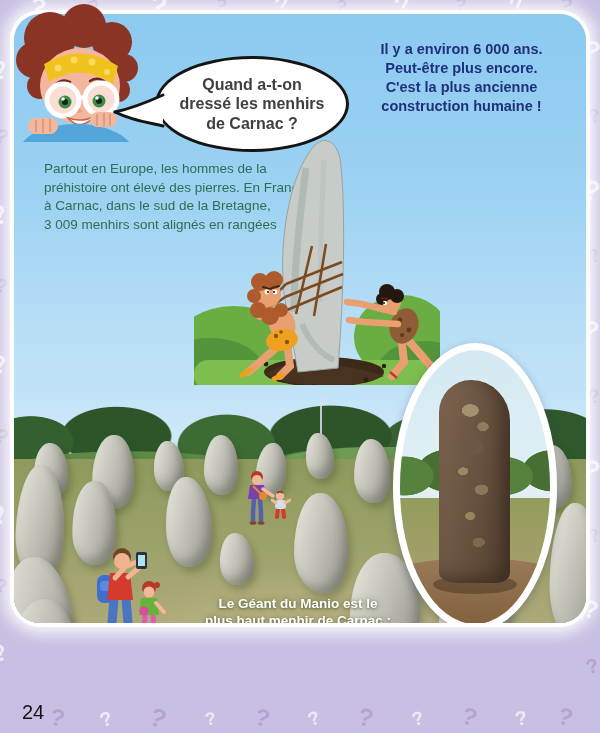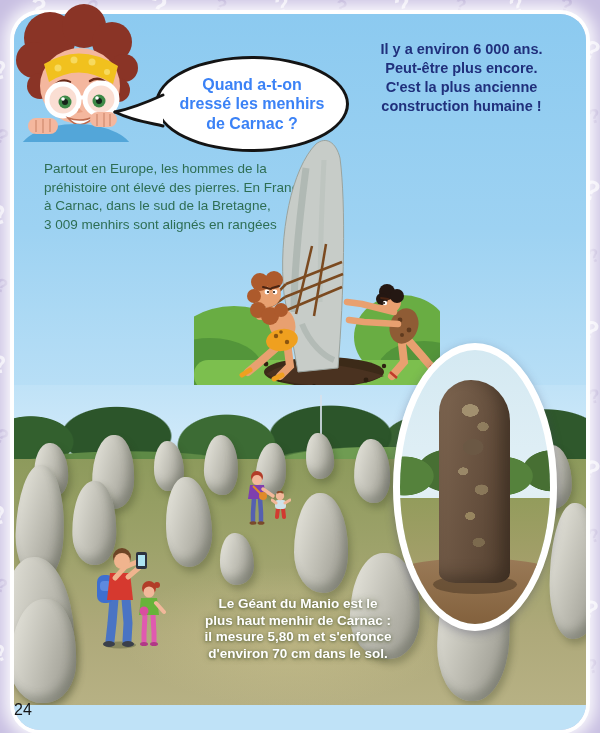--- a/index.html
+++ b/index.html
@@ -5,21 +5,21 @@
   html,body{margin:0;padding:0;}
   body{
     width:600px;height:733px;position:relative;overflow:hidden;
     background:#c8bfe2;
     font-family:"Liberation Sans", sans-serif;
   }
   .pre{white-space:pre-line;}
   .qmark{position:absolute;font-weight:bold;z-index:1;user-select:none;}
   
   .content{
-    position:absolute;left:14px;top:14px;width:572px;height:716px;
+    position:absolute;left:14px;top:14px;width:572px;height:609px;
     border-radius:26px;overflow:hidden;z-index:2;
     background:linear-gradient(180deg,#8ccaf0 0%,#9dd2f2 30%,#bfe2f7 58%);
     box-shadow:0 0 0 4px rgba(255,255,255,.95), 0 0 16px 10px rgba(255,255,255,.9);
   }
   .intro{
     position:absolute;left:330px;top:26px;width:235px;text-align:center;
     color:#20307c;font-weight:bold;font-size:14.5px;line-height:19px;
   }
   .p1{
     position:absolute;left:30px;top:146px;width:312px;
@@ -95,25 +95,25 @@
       radial-gradient(12px 9px at 60% 54%,#8a785a 55%,transparent 58%),
       radial-gradient(9px 7px at 44% 67%,#97855f 55%,transparent 58%),
       radial-gradient(11px 8px at 56% 80%,#7c6a4e 55%,transparent 58%),
       linear-gradient(100deg,#7d6550,#66503e 55%,#523f2f);
     border-radius:45% 55% 20% 24% / 16% 20% 5% 5%;
     box-shadow:inset -9px -7px 15px rgba(30,20,12,.38);}
   
   .bubble{position:absolute;left:155px;top:56px;width:188px;height:90px;
     background:#fff;border:3.5px solid #141414;border-radius:50%;z-index:7;}
   .bubble-text{position:absolute;inset:4px 8px;display:flex;align-items:center;justify-content:center;
-    text-align:center;color:#3b82f6;font-weight:bold;font-size:16px;line-height:1.22;}
+    text-align:center;color:#404040;font-weight:bold;font-size:16px;line-height:1.22;}
   .tail{position:absolute;left:-45px;top:33px;}
   
   .mascot{position:absolute;left:0;top:2px;width:152px;height:140px;z-index:6;}
-  .pagenum{position:absolute;left:14px;top:701px;font-size:16px;color:#151515;z-index:9;}
+  .pagenum{position:absolute;left:22px;top:701px;font-size:20px;color:#151515;z-index:9;}
 </style>
 </head>
 <body>
 
 <div class="content">
 
   <div class="intro pre">Il y a environ 6 000 ans.
 Peut-être plus encore.
 C'est la plus ancienne
 construction humaine !</div>

